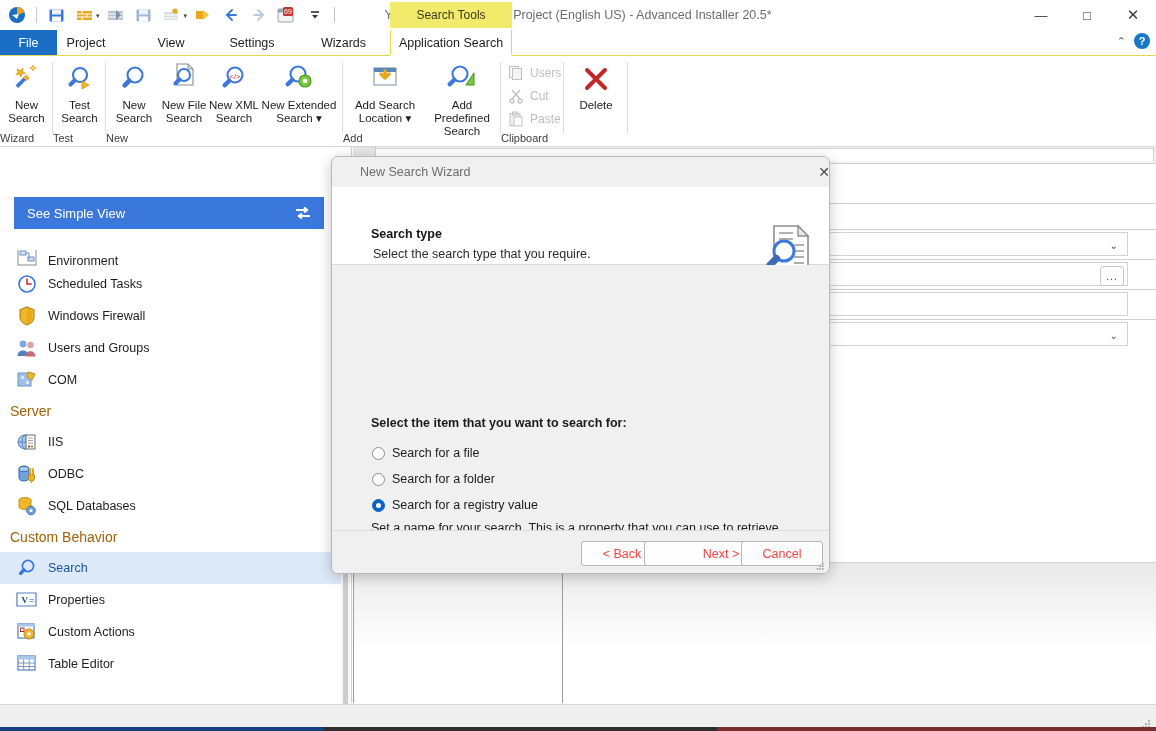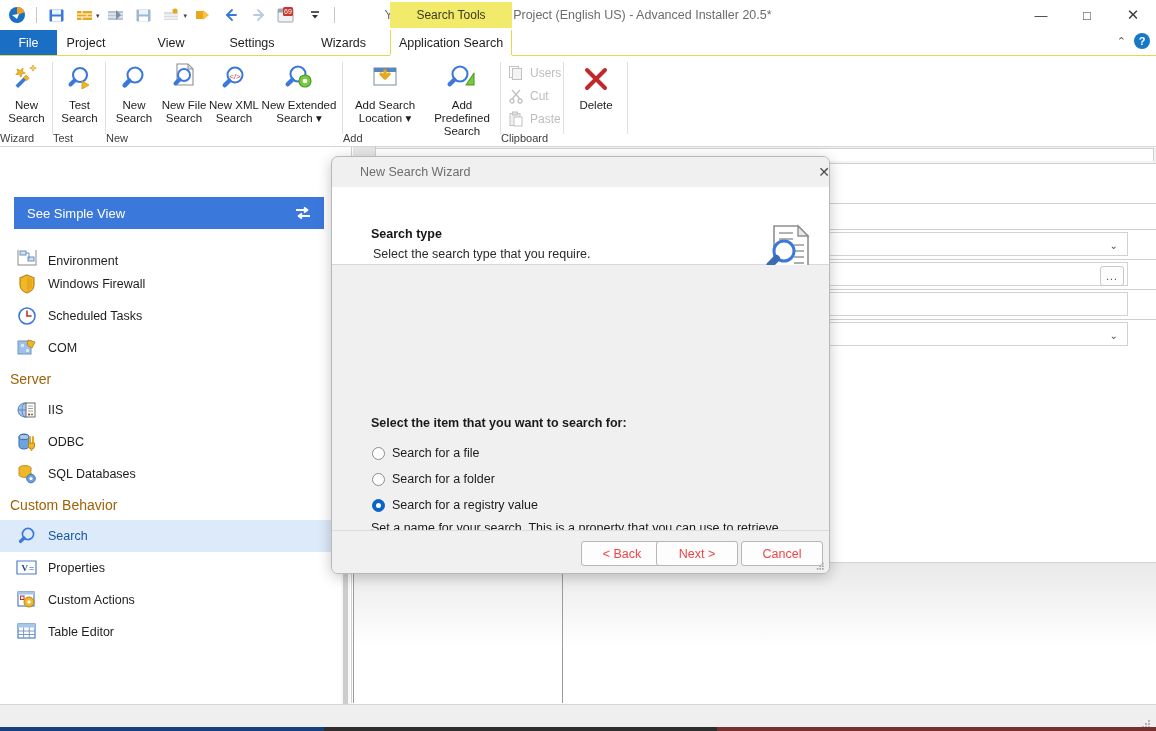--- a/index.html
+++ b/index.html
@@ -451,38 +451,49 @@
               <rect x="3" y="3" width="6" height="4" fill="#cfe0f3" stroke="#6f92bb"></rect>
               <rect x="11" y="9" width="6" height="4" fill="#cfe0f3" stroke="#6f92bb"></rect>
               <path d="M9 5h3v6" stroke="#6f92bb" fill="none"></path>
             </svg>
         </span>
         <span>Environment</span>
       </div>
 
       <div class="navitem">
         <span class="ni">
+          <svg width="20" height="20" viewBox="0 0 20 20">
+              <circle cx="10" cy="10" r="8" fill="#fff" stroke="#3b78dc" stroke-width="1.6"></circle>
+              <path d="M10 5v5h4" stroke="#c0282a" stroke-width="1.5" fill="none" stroke-linecap="round"></path>
+            </svg>
+        </span>
+        <span>Scheduled Tasks</span>
+      </div>
+
+      <div class="navitem">
+        <span class="ni">
           <svg width="18" height="20" viewBox="0 0 18 20">
               <path d="M9 1l7 3v7c0 4-3.5 7-7 8-3.5-1-7-4-7-8V4z" fill="#f0b726" stroke="#b8871a" stroke-width="1.2"></path>
               <path d="M9 3.2l5 2.2v5.8c0 3-2.6 5.3-5 6.1z" fill="#e8a81e"></path>
             </svg>
         </span>
         <span>Windows Firewall</span>
       </div>
 
       <div class="navitem">
         <span class="ni">
-          <svg width="20" height="20" viewBox="0 0 20 20">
-              <circle cx="10" cy="10" r="8" fill="#fff" stroke="#3b78dc" stroke-width="1.6"></circle>
-              <path d="M10 5v5h4" stroke="#c0282a" stroke-width="1.5" fill="none" stroke-linecap="round"></path>
-            </svg>
-        </span>
-        <span>Scheduled Tasks</span>
-      </div>
-
+          <svg width="22" height="20" viewBox="0 0 22 20">
+              <circle cx="7" cy="6" r="3.4" fill="#7fa7d8"></circle>
+              <path d="M1.5 18c0-3.5 2.4-5.6 5.5-5.6s5.5 2.1 5.5 5.6z" fill="#4f80bf"></path>
+              <circle cx="14.5" cy="7" r="3.2" fill="#e0a0a6"></circle>
+              <path d="M9.5 18.5c0-3.3 2.3-5.3 5-5.3s5 2 5 5.3z" fill="#c96b78"></path>
+            </svg>
+        </span>
+        <span>Users and Groups</span>
+      </div>
 
       <div class="navitem">
         <span class="ni">
           <svg width="20" height="20" viewBox="0 0 20 20">
               <rect x="1" y="3" width="13" height="13" fill="#9fc1e8" stroke="#6d93c4"></rect>
               <path d="M4 6h3v3H4zM9 11h3v3H9z" fill="#fff" opacity=".6"></path>
               <path d="M11 2l7 2-3 6-5-3z" fill="#f0b726" stroke="#b8871a" stroke-width=".9"></path>
             </svg>
         </span>
         <span>COM</span>
@@ -686,21 +697,21 @@
 
       <div class="dlg-note">Set a name for your search. This is a property that you can use to retrieve the result of the search.</div>
 
       <div class="dlg-input">
         <span>RESULT_PROPERTY</span>
       </div>
     </div>
 
     <div class="dlg-foot">
       <div class="dlg-btn" style="left:249px;">&lt; Back</div>
-      <div class="dlg-btn" style="left:324px;">Next &gt;</div>
+      <div class="dlg-btn" style="left:312px;padding-left:36px;">Next &gt;</div>
       <div class="dlg-btn" style="left:409px;">Cancel</div>
       <svg class="dlg-grip" viewBox="0 0 9 9">
         <g fill="#a8a8a8">
             <rect x="6" y="6" width="1.7" height="1.7"></rect>
             <rect x="3.4" y="6" width="1.7" height="1.7"></rect>
             <rect x="6" y="3.4" width="1.7" height="1.7"></rect>
             <rect x="0.8" y="6" width="1.7" height="1.7"></rect>
             <rect x="6" y="0.8" width="1.7" height="1.7"></rect>
             <rect x="3.4" y="3.4" width="1.7" height="1.7"></rect>
           </g>

